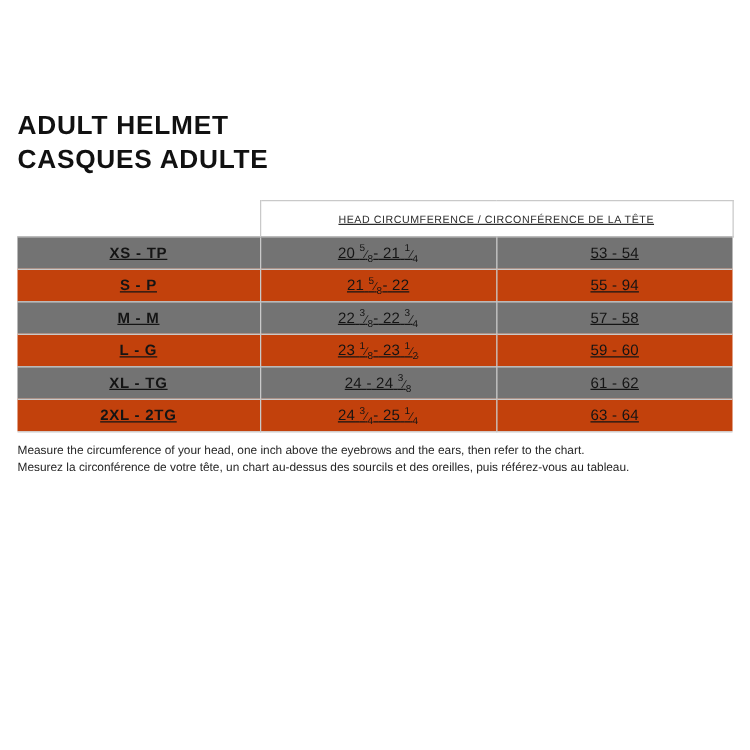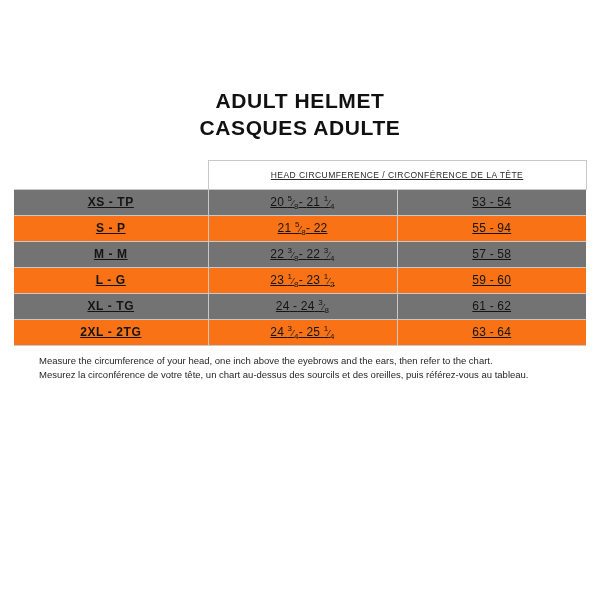--- a/index.html
+++ b/index.html
@@ -26,21 +26,20 @@
   .title-block {
     margin-bottom: 18px;
   }
   .title-line {
     font-size: 21px;
     font-weight: bold;
     letter-spacing: 0.6px;
     line-height: 1.28;
     color: #111111;
     text-transform: uppercase;
-    text-align: center;
   }
 
   table.size-chart {
     width: 572px;
     border-collapse: collapse;
     table-layout: fixed;
   }
 
   table.size-chart td,
   table.size-chart th {
@@ -85,21 +84,21 @@
     letter-spacing: 1px;
     color: #111111;
     text-transform: uppercase;
   }
   .chead.left-head {
     border-left: none !important;
   }
 
   
   tr.row-odd td { background: #737373; }
-  tr.row-even td { background: #f97316; }
+  tr.row-even td { background: #c2410c; }
 
   td.cell {
     height: 25px;
     text-align: center;
     vertical-align: middle;
     font-size: 12px;
     color: #141414;
   }
   td.cell.size-cell {
     font-weight: bold;
@@ -133,21 +132,21 @@
   .fracslash {
     font-size: 9px;
   }
 
   .footnote {
     margin-top: 8px;
     font-size: 9.5px;
     line-height: 1.45;
     color: #262626;
   }
-  .footnote div { white-space: nowrap; margin-left: 25px; }
+  .footnote div { white-space: nowrap; }
 </style>
 </head>
 <body>
 
 <div class="page">
 
   <div class="title-block">
     <div class="title-line">ADULT HELMET</div>
     <div class="title-line">CASQUES ADULTE</div>
   </div>

